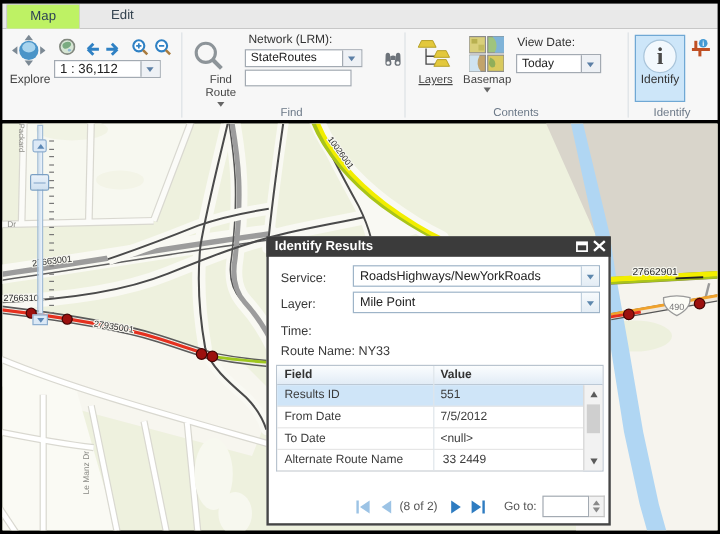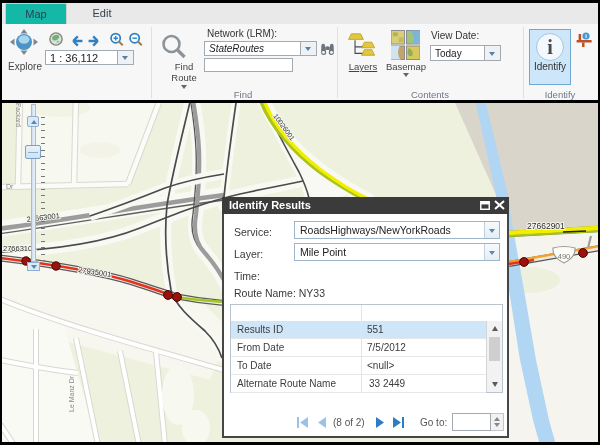--- a/index.html
+++ b/index.html
@@ -1,21 +1,21 @@
 <!DOCTYPE html>
 <html><head>
 <meta charset="utf-8">
 <style>
 * { margin:0; padding:0; box-sizing:border-box; }
 html,body { width:600px; height:445px; overflow:hidden; }
 body { font-family:"Liberation Sans", sans-serif; background:#000; }
 #frame { position:relative; width:600px; height:445px; background:#000; }
 #tabs { position:absolute; left:2px; top:3px; width:596px; height:21px; background:#e9e9e9; }
 .tab { position:absolute; top:0; height:21px; font-size:11px; color:#33424f; text-align:center; line-height:21px; }
-#tabMap { left:3px; width:62px; background:#14b8a6; border:1px solid #cfcfcf; border-bottom:none; border-radius:2px 2px 0 0; color:#2c4055; }
+#tabMap { left:3px; width:62px; background:#bef264; border:1px solid #cfcfcf; border-bottom:none; border-radius:2px 2px 0 0; color:#2c4055; }
 #ribbon { position:absolute; left:2px; top:24px; width:596px; height:76px; background:#f7f7f7; }
 .gsep { position:absolute; top:3px; height:71px; width:1px; background:#dde1e5; }
 .glabel { position:absolute; top:65px; height:12px; font-size:9.5px; color:#6b7887; text-align:center; }
 .rlabel { position:absolute; font-size:9.5px; color:#444; }
 .combo { position:absolute; background:#fff; border:1px solid #a3aab2; }
 .combo .txt { position:absolute; left:4px; top:0; bottom:0; font-size:10px; color:#222; display:flex; align-items:center; white-space:nowrap; }
 .cbtn { position:absolute; right:0; top:0; bottom:0; width:16px; background:#eef1f5; border-left:1px solid #a3aab2; }
 .cbtn:after { content:""; position:absolute; left:50%; top:50%; margin:-1.5px 0 0 -3.5px; border:3.5px solid transparent; border-top:4.5px solid #5b7fa6; }
 .icbtn { position:absolute; }
 #identBtn { position:absolute; left:527px; top:5px; width:42px; height:56px; background:#cde6f9; border:1px solid #70a8d4; }
@@ -94,21 +94,21 @@
         <div class="cbtn"></div>
     </div>
 
     <svg class="icbtn" style="left:158px;top:9px" width="27" height="26" viewBox="0 0 26 26">
       <circle cx="11" cy="11" r="8" fill="none" stroke="#8d9499" stroke-width="2.6"></circle>
       <path d="M17,17 L24,24" stroke="#8d9499" stroke-width="3.4"></path>
     </svg>
     <div class="rlabel" style="left:162px;top:38px;width:40px;text-align:center;line-height:10.5px;">Find<br>Route</div>
     <div style="position:absolute;left:179px;top:61px;width:0;height:0;border:3px solid transparent;border-top:4px solid #666;"></div>
     <div class="rlabel" style="left:205px;top:4px;font-size:10px;color:#333;">Network (LRM):</div>
-    <div class="combo" style="left:202px;top:17px;width:113px;height:15px;font-style:italic;">
+    <div class="combo" style="left:202px;top:17px;width:98px;height:15px;">
       <div class="txt">StateRoutes</div>
         <div class="cbtn"></div>
     </div>
     <div class="combo" style="left:202px;top:34px;width:89px;height:14px;"></div>
     <svg class="icbtn" style="left:317px;top:18px" width="17" height="14" viewBox="0 0 16 15">
       <path d="M1.4,4.5 Q1.4,2 3.4,2 Q5.4,2 5.4,4.5 L6.6,11 Q6.9,13.8 3.9,13.8 Q0.9,13.8 1.2,11 Z" fill="#6d737a"></path>
       <path d="M14.6,4.5 Q14.6,2 12.6,2 Q10.6,2 10.6,4.5 L9.4,11 Q9.1,13.8 12.1,13.8 Q15.1,13.8 14.8,11 Z" fill="#6d737a"></path>
       <path d="M5.5,5.5 Q8,3.8 10.5,5.5 L10,8.5 L6,8.5 Z" fill="#6d737a"></path>
       <circle cx="3.7" cy="11.2" r="1.5" fill="#fbfbfb"></circle>
         <circle cx="12.3" cy="11.2" r="1.5" fill="#fbfbfb"></circle>
@@ -312,20 +312,24 @@
         <div class="arr"></div>
       </div>
     <div class="drow" style="top:49px">Layer:</div>
     <div class="dcombo" style="top:44px">
         <div class="txt">Mile Point</div>
         <div class="arr"></div>
       </div>
     <div class="drow" style="top:71px">Time:</div>
     <div class="drow" style="top:88px">Route Name: NY33</div>
     <div id="dtable">
+      <div class="hdr">
+          <span style="position:absolute;left:6px;top:2px;">Field</span>
+          <span style="position:absolute;left:136px;top:2px;">Value</span>
+        </div>
       <div class="trow" style="top:16px;background:#cfe5f8;">
           <span class="c1">Results ID</span>
           <span class="c2">551</span>
         </div>
       <div class="trow" style="top:34px;">
           <span class="c1">From Date</span>
           <span class="c2">7/5/2012</span>
         </div>
       <div class="trow" style="top:52px;">
           <span class="c1">To Date</span>

